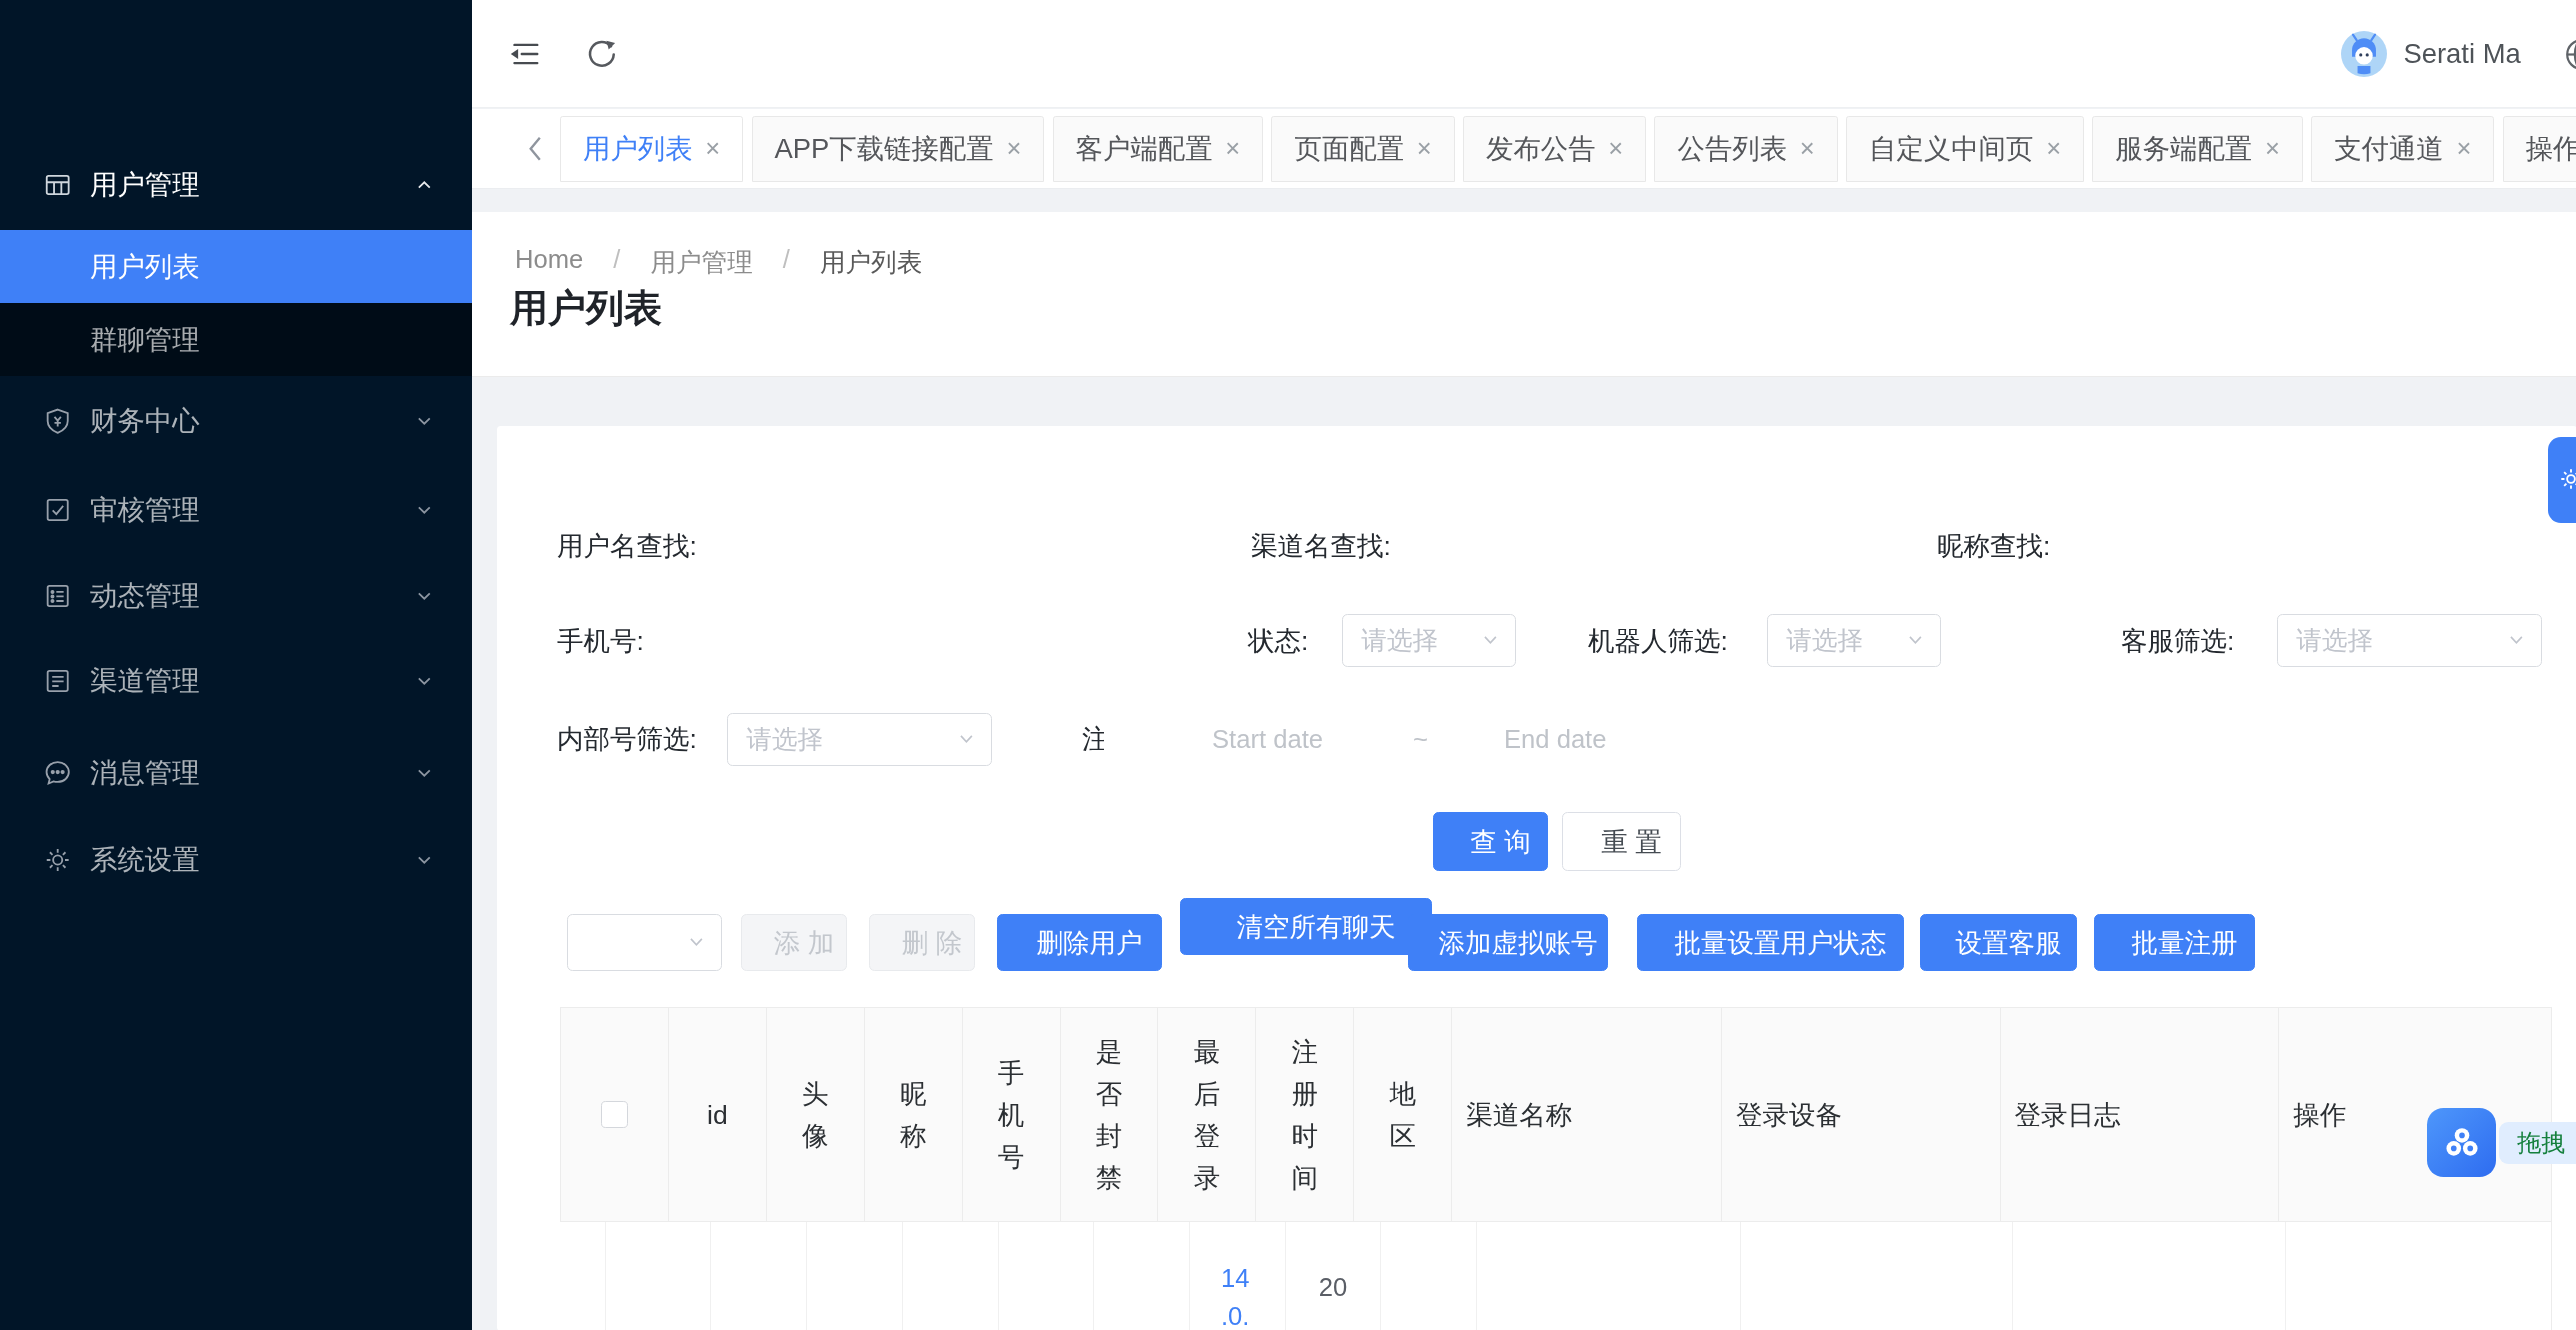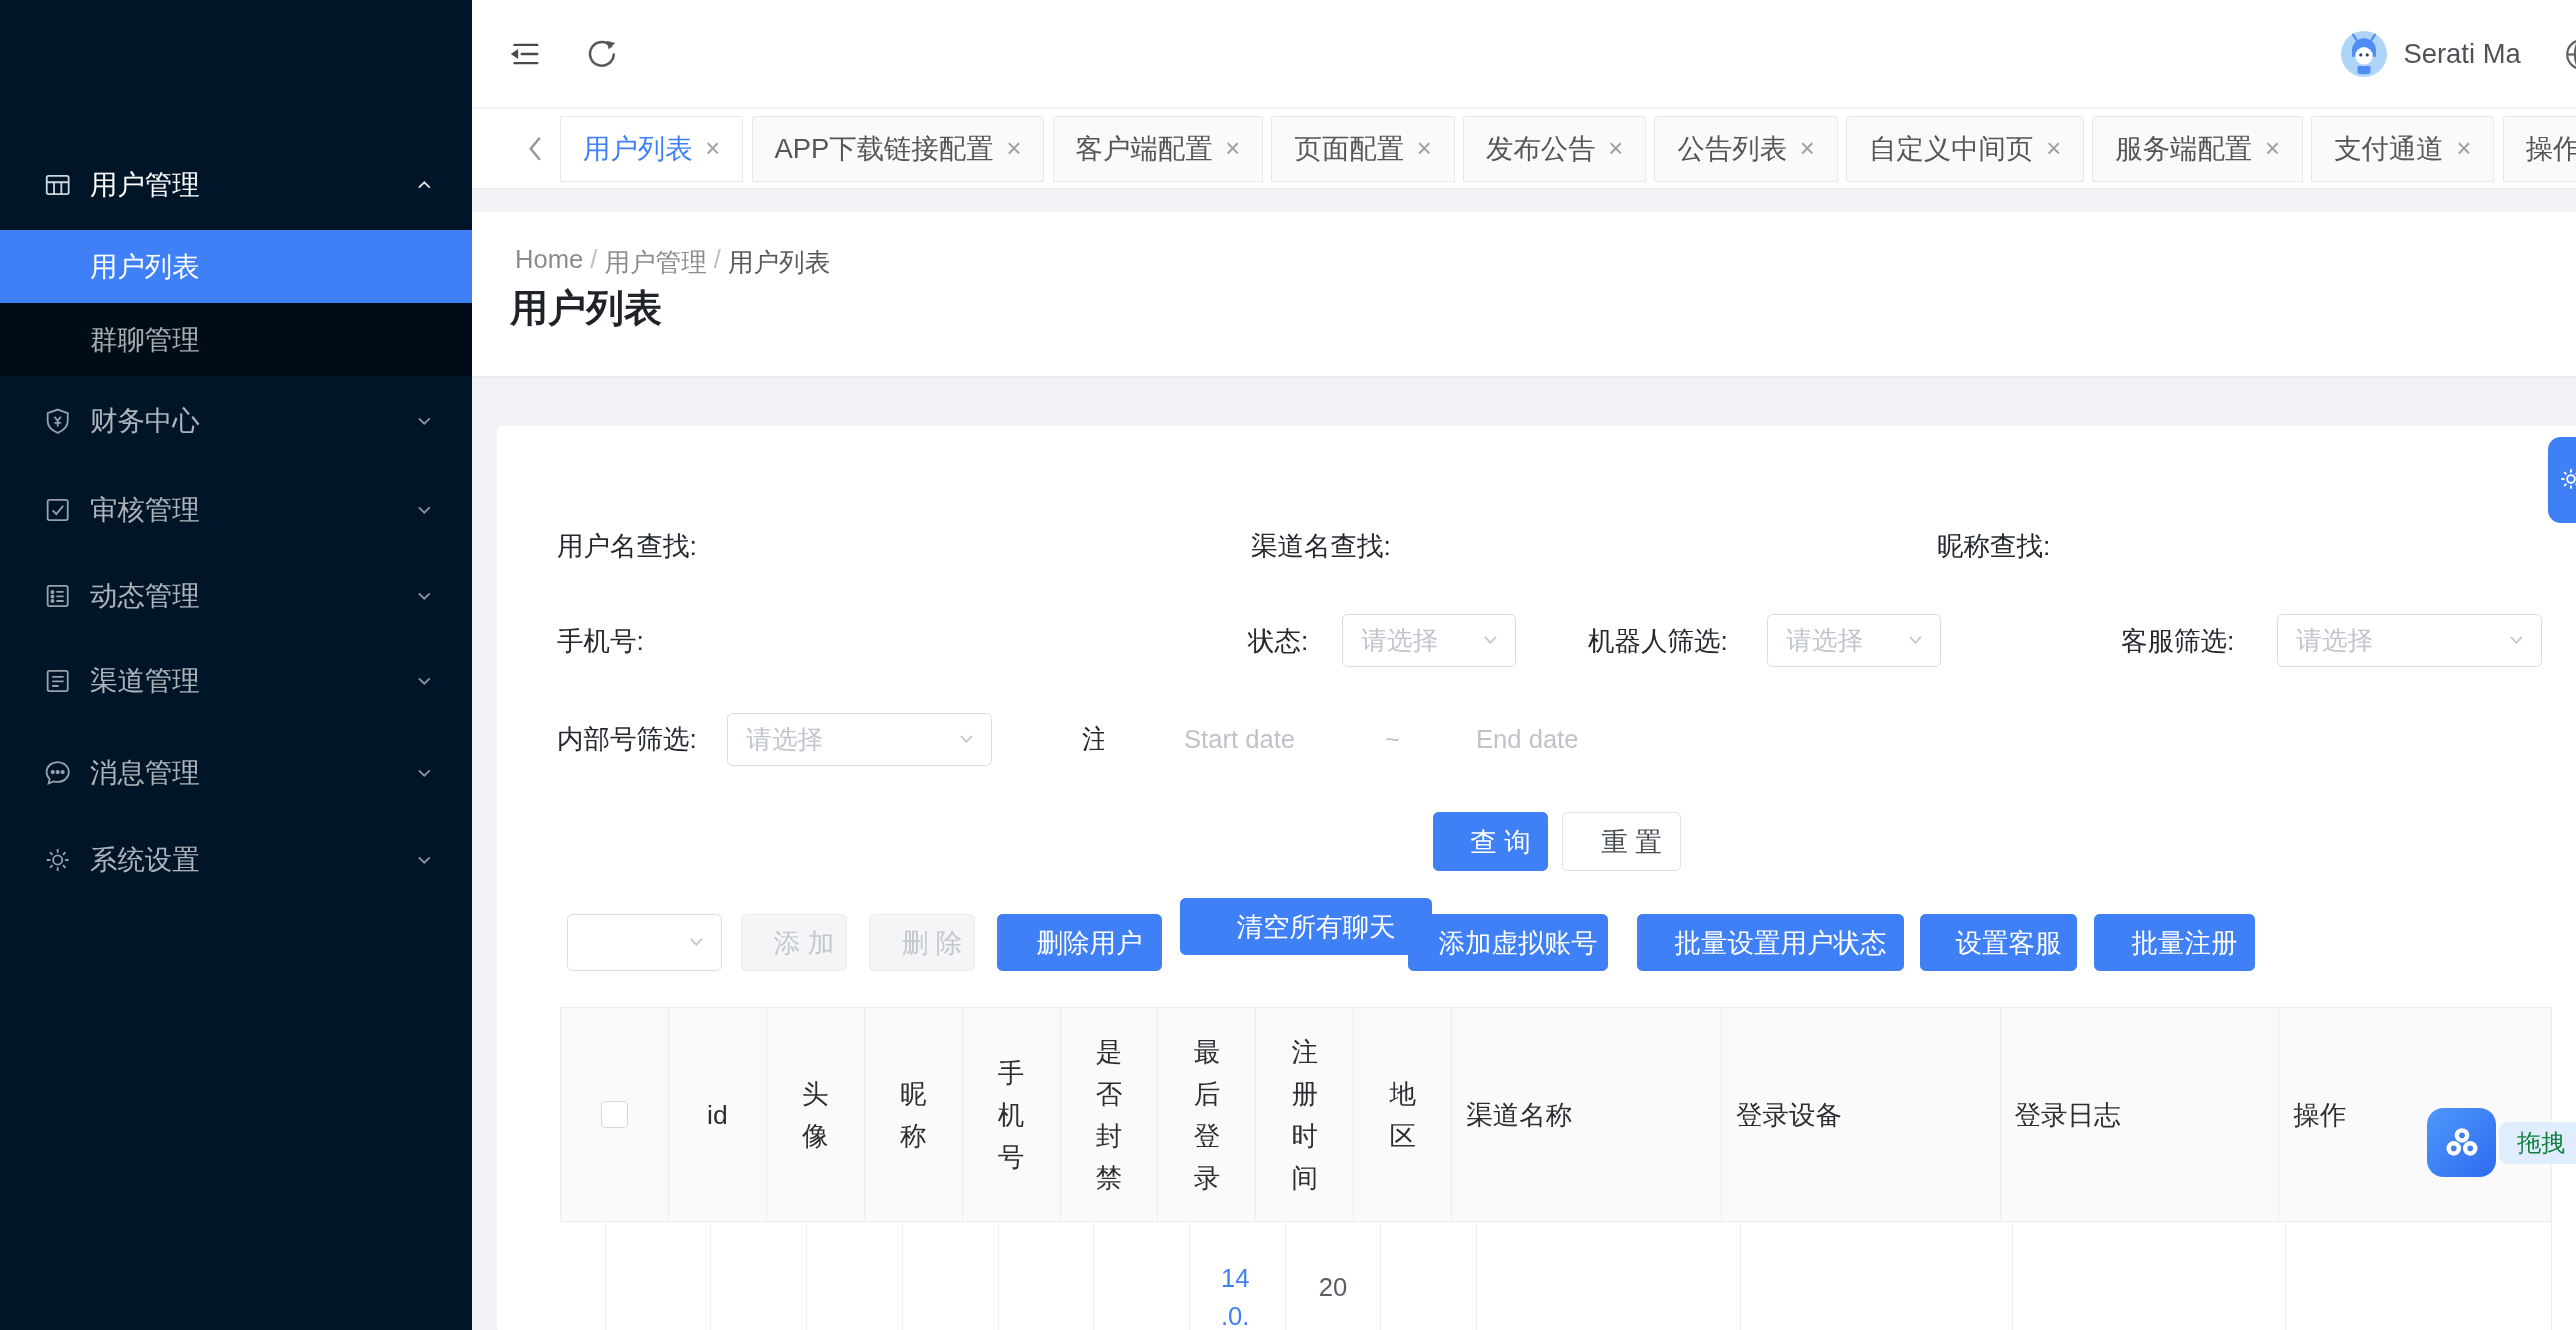--- a/index.html
+++ b/index.html
@@ -32,31 +32,31 @@
   .user-name { font-size:27.4px; color:#4e5358; }
   .globe-wrap { position:absolute; left:2092px; top:37px; display:flex; }
 
   .tabbar { position:absolute; left:0; top:109px; width:2104px; height:80px; background:#ffffff; border-bottom:0.9px solid #ebedf0; display:flex; align-items:center; padding-left:55px; overflow:hidden; white-space:nowrap; }
   .tab-scroll { width:22px; height:31px; margin-right:11px; display:flex; align-items:center; cursor:pointer; flex-shrink:0; }
   .tab { flex-shrink:0; height:66px; display:inline-flex; align-items:center; padding:0 22px; margin-right:8.2px; background:#fafafa; border:0.9px solid #e8e8e8; border-radius:2.7px 2.7px 0 0; font-size:27.4px; color:#54565a; cursor:pointer; }
   .tab .x { margin-left:12.8px; font-size:25.6px; color:#9aa0a6; cursor:pointer; }
   .tab.active { background:#ffffff; color:#3f80f7; }
 
   .bc-section { position:absolute; left:0; top:212px; width:2104px; height:165px; background:#ffffff; border-bottom:0.9px solid #ebebeb; }
-  .breadcrumb { position:absolute; left:43px; top:33px; font-size:25.6px; color:#8c8c8c; display:flex; gap:7px; }
+  .breadcrumb { position:absolute; left:43px; top:33px; font-size:25.6px; color:#8c8c8c; display:flex; gap:30px; }
   .breadcrumb .sep { color:#bfbfbf; }
   .breadcrumb .current { color:#595959; }
   .page-title { position:absolute; left:38px; top:71px; font-size:38px; font-weight:700; color:#1f2329; }
 
   .card { position:absolute; left:25px; top:426px; width:2080px; height:905px; background:#ffffff; border-radius:3.7px; overflow:hidden; }
 
   .f-label { position:absolute; font-size:26.5px; color:#24292f; line-height:37px; }
   .sel-box { position:absolute; height:53px; background:#fff; border:0.9px solid #d9dce1; border-radius:5.5px; display:flex; align-items:center; justify-content:space-between; padding:0 18.3px; font-size:25.6px; color:#c0c4cc; cursor:pointer; }
   .clip-char { position:absolute; width:22px; overflow:hidden; font-size:26.5px; color:#24292f; line-height:37px; }
-  .date-ph { position:absolute; font-size:25.6px; color:#bfc3c9; line-height:37px; cursor:text; }
+  .date-ph { position:absolute; font-size:25.6px; color:#bfc3c9; line-height:37px; cursor:text;margin-left:28px; }
 
   .btn { position:absolute; height:59px; border-radius:5.5px; display:flex; align-items:center; justify-content:center; font-size:26.5px; cursor:pointer;padding-left:20px; }
   .btn-primary { background:#3f80f7; color:#ffffff; border:0.9px solid #3f80f7; }
   .btn-default { background:#ffffff; color:#454b52; border:0.9px solid #dcdfe6; }
   .btn-disabled { background:#f4f5f7; color:#c3c7cd; border:0.9px solid #e8eaed; height:57px; }
   .btn-action { height:57px; }
 
   
   .tbl { position:absolute; left:63px; top:581px; width:1992px; }
   .thead { display:flex; height:215px; background:#fafafa; border-top:0.9px solid #ececec; border-bottom:0.9px solid #ececec; }

